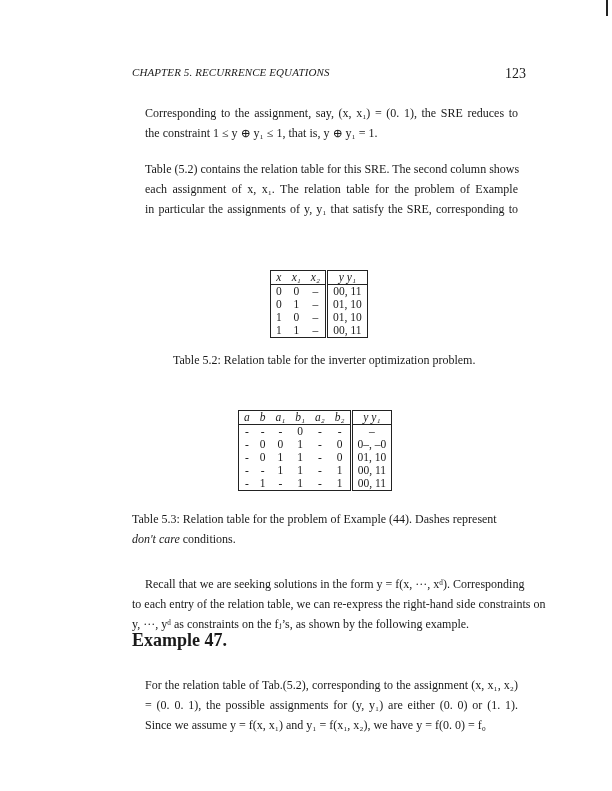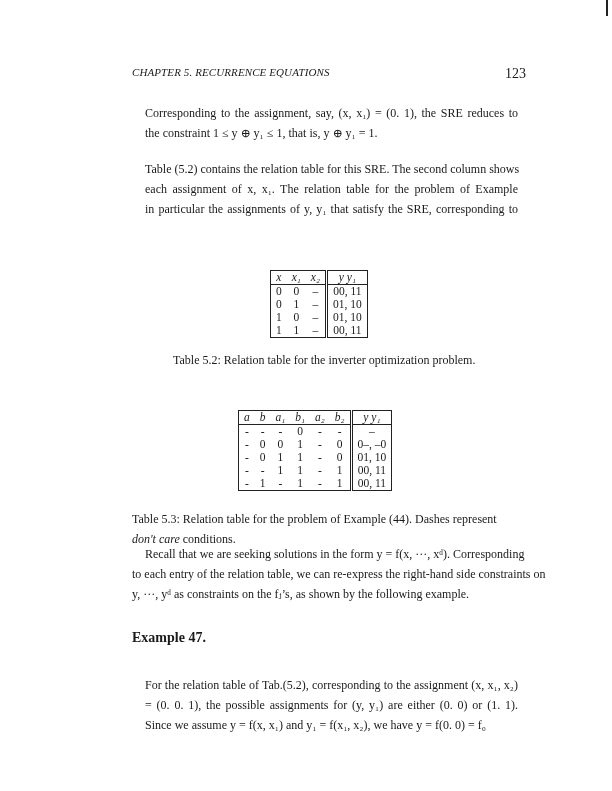--- a/index.html
+++ b/index.html
@@ -16,21 +16,21 @@
   table.rt { border-collapse: collapse; font-size: 11.5px; }
   table.rt td, table.rt th { padding: 0 5px; height: 13px; line-height: 13px; text-align: center; font-weight: normal; }
   table.rt th { font-style: italic; }
   .tbl52 { left: 270px; top: 270px; border: 1px solid #222; }
   .tbl53 { left: 238px; top: 410px; border: 1px solid #222; }
   .rt thead tr th { border-bottom: 1px solid #222; }
   .rt .sep { border-right: 3px double #222; margin-top: 23px; }
   .caption { font-size: 12px; white-space: nowrap; }
   .cap52 { left: 173px; top: 353px; font-family: Liberation Serif, serif; }
   .cap53 { left: 132px; top: 509px; width: 385px; white-space: normal; line-height: 20px; }
-  .example-head { left: 132px; top: 630px; font-weight: bold; font-size: 14px; }
+  .example-head { left: 132px; top: 630px; font-weight: bold; font-size: 18px; }
 </style>
 </head>
 <body>
 
 <div class="edge-mark"></div>
 
 <div class="abs running-head">CHAPTER 5.  RECURRENCE EQUATIONS</div>
 <div class="abs page-num">123</div>
 
 <div class="abs para" style="top:103px;">
@@ -140,21 +140,21 @@
       <td>-</td>
       <td class="sep">1</td>
       <td>00, 11</td>
     </tr>
   </tbody>
 </table>
 
 <div class="abs caption cap53"><span>Table 5.3:  Relation table for the problem of Example (44).  Dashes represent </span><em>don't care</em><span> conditions.</span></div>
 
 <div class="abs para" style="top:544px; left:132px; width:385px;">
-  <span class="line" style="padding-left:13px;">Recall that we are seeking solutions in the form y = f(x, ···, xᵈ).  Corresponding</span>
+  <span class="line" style="padding-left:13px;margin-top:30px;">Recall that we are seeking solutions in the form y = f(x, ···, xᵈ).  Corresponding</span>
   <span class="line">to each entry of the relation table, we can re-express the right-hand side constraints on</span>
   <span class="line last">y, ···, yᵈ as constraints on the fⱼ’s, as shown by the following example.</span>
 </div>
 
 <div class="abs example-head">Example 47.</div>
 
 <div class="abs para" style="top:675px;">
   <span class="line">For the relation table of Tab.(5.2), corresponding to the assignment (x, x₁, x₂)</span>
   <span class="line">= (0. 0. 1),  the possible assignments for (y, y₁) are either (0. 0) or (1. 1).</span>
   <span class="line last">Since we assume y = f(x, x₁) and y₁ = f(x₁, x₂), we have y = f(0. 0) = f₀</span>

